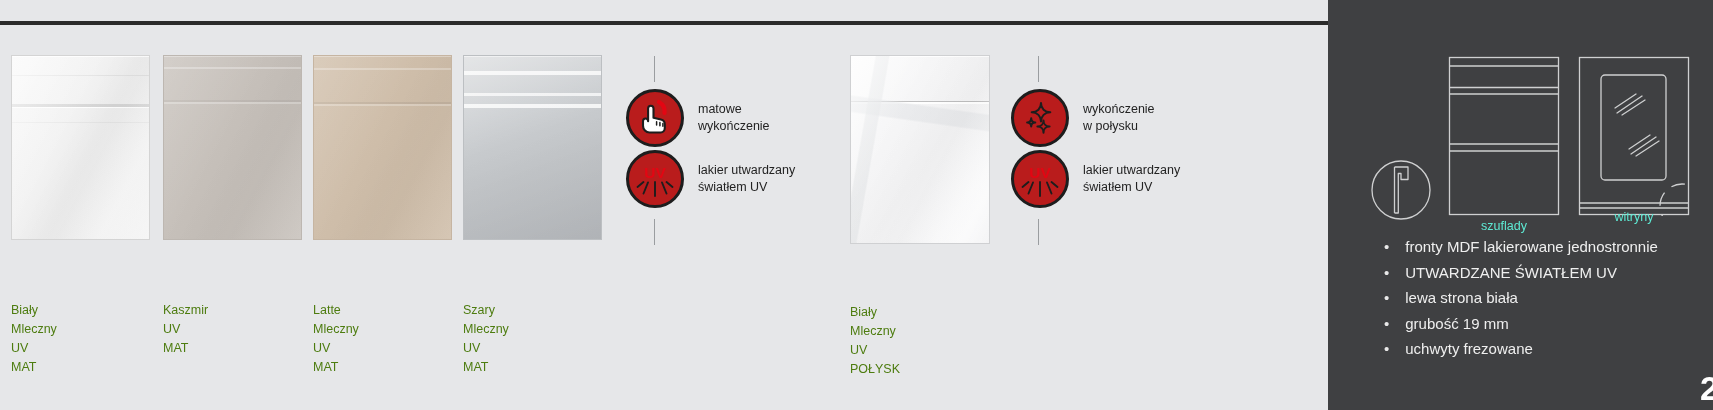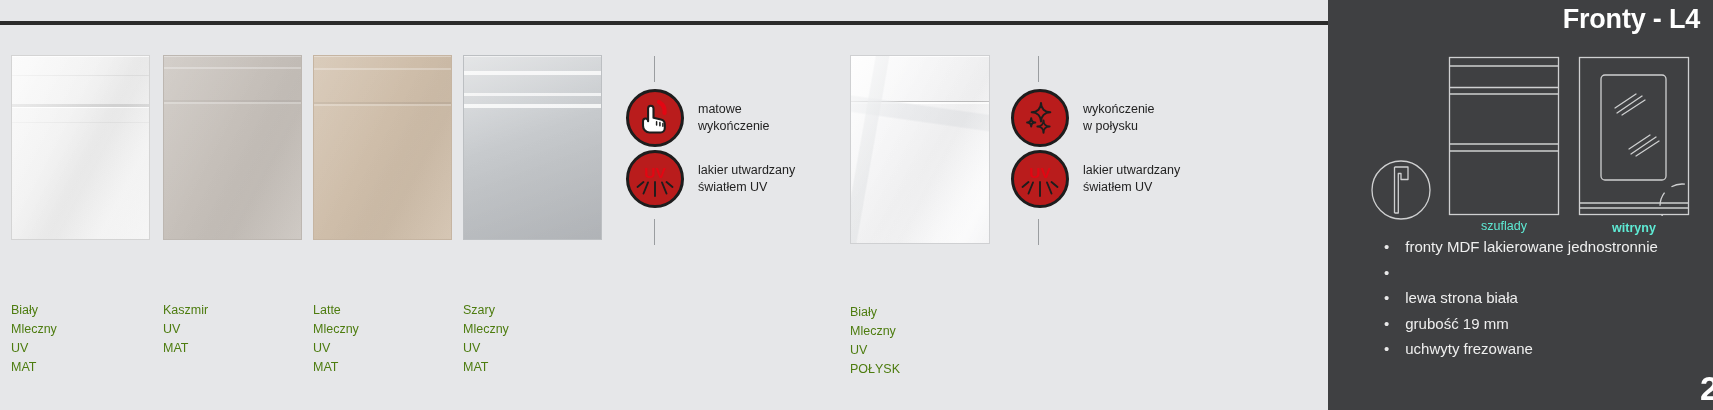--- a/index.html
+++ b/index.html
@@ -192,21 +192,20 @@
           <line x1="37.5" y1="29" x2="43.5" y2="34"></line>
         </g>
       </svg>
     </div>
     <div class="f-text">lakier utwardzany
 światłem UV</div>
   </div>
 
   <div class="dark">
 
-    <div class="dark-title">Fronty - L4</div>
 
     <div class="diagram" style="left:42px;top:159px;">
       <svg width="62" height="62" viewBox="0 0 62 62" aria-hidden="true">
         <circle cx="31" cy="31" r="29" fill="none" stroke="#cfd0d1" stroke-width="1.3"></circle>
         <path d="M24.5 8 L24.5 54 M24.5 8 L38 8 L38 20.5 L31 20.5 L31 14.5 L28.3 14.5 L28.3 54 L24.5 54" fill="none" stroke="#cfd0d1" stroke-width="1.3" stroke-linejoin="round"></path>
       </svg>
     </div>
 
     <div class="diagram" style="left:120px;top:56px;">
       <svg width="112" height="160" viewBox="0 0 112 160" aria-hidden="true">
@@ -234,32 +233,33 @@
             <line x1="39" y1="57" x2="64" y2="40"></line>
             <line x1="44" y1="59" x2="67" y2="44"></line>
             <line x1="51" y1="93" x2="72" y2="79"></line>
             <line x1="53" y1="98" x2="78" y2="81"></line>
             <line x1="58" y1="100" x2="81" y2="85"></line>
           </g>
         </g>
         <circle cx="104" cy="150" r="22" fill="none" stroke="#cfd0d1" stroke-width="1.3" stroke-dasharray="14 9"></circle>
       </svg>
     </div>
-    <div class="diag-caption" style="left:250px;top:221px;width:112px;font-weight:bold;">witryny</div>
+    <div class="diag-caption" style="left:250px;top:210px;width:112px;">witryny</div>
 
     <div class="pagenum">2</div>
   </div>
 
   <div class="bullets">
     <div class="bullet">
         <span class="bullet-dot">•</span>
         <span class="bullet-text">fronty MDF lakierowane jednostronnie</span>
       </div>
     <div class="bullet">
         <span class="bullet-dot">•</span>
+        <span class="bullet-text">UTWARDZANE ŚWIATŁEM UV</span>
       </div>
     <div class="bullet">
         <span class="bullet-dot">•</span>
         <span class="bullet-text">lewa strona biała</span>
       </div>
     <div class="bullet">
         <span class="bullet-dot">•</span>
         <span class="bullet-text">grubość 19 mm</span>
       </div>
     <div class="bullet">

